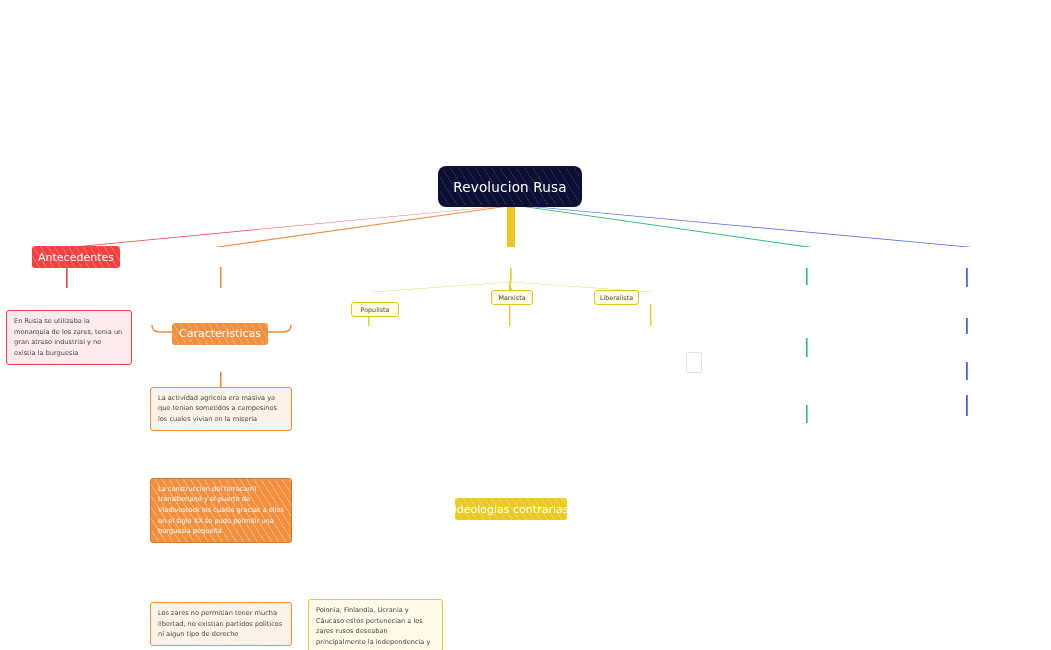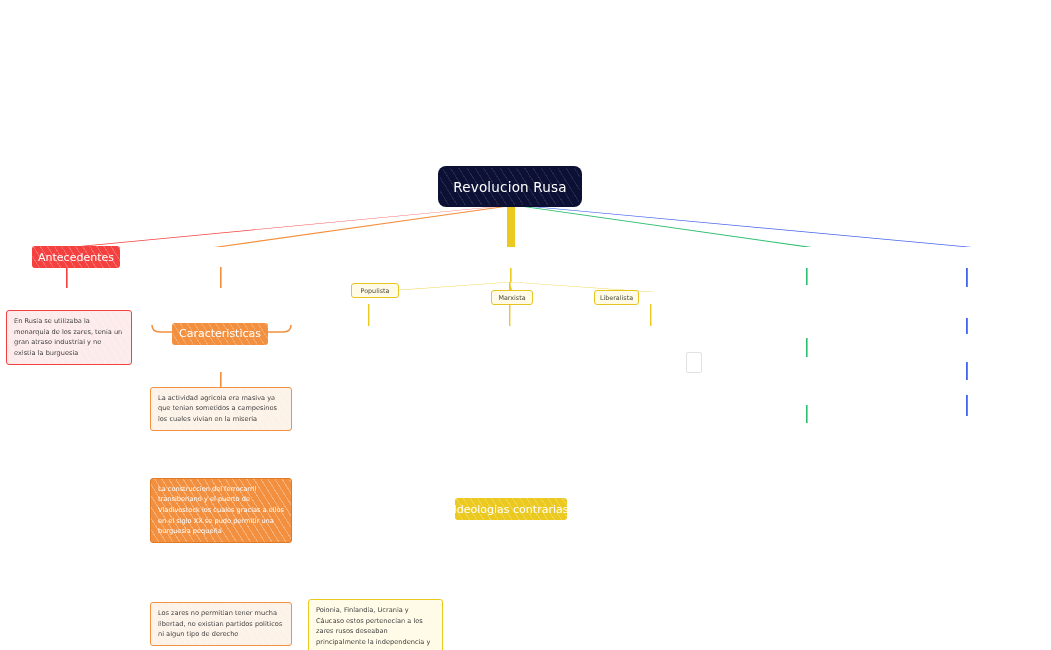--- a/index.html
+++ b/index.html
@@ -132,21 +132,21 @@
     <span class="lbl" style="color:#ffffff;">La construccion del ferrocarril transiberiano y el puerto de Vladivostock los cuales gracias a ellos en el siglo XX se pudo permitir una burguesia pequeña</span>
   </div>
   <div class="node box" style="left:150px;top:394px;width:142px;background:#fdf2e7;border-color:#f3903f;">
     <span class="lbl">Los zares no permitian tener mucha libertad, no existian partidos politicos ni algun tipo de derecho</span>
   </div>
 
   <div class="node branch" style="left:455px;top:246px;width:112px;background:#ecc91f;">
     <span class="lbl">Ideologias contrarias</span>
   </div>
 
-  <div class="node chip" style="left:351px;top:283px;width:48px;">
+  <div class="node chip" style="left:351px;top:302px;width:48px;">
     <span class="lbl">Populista</span>
   </div>
   <div class="node chip" style="left:491px;top:290px;width:42px;">
     <span class="lbl">Marxista</span>
   </div>
   <div class="node chip" style="left:594px;top:290px;width:45px;">
     <span class="lbl">Liberalista</span>
   </div>
 
   <div class="node box" style="left:308px;top:325px;width:135px;background:#fffbe6;border-color:#ecc91f;">

